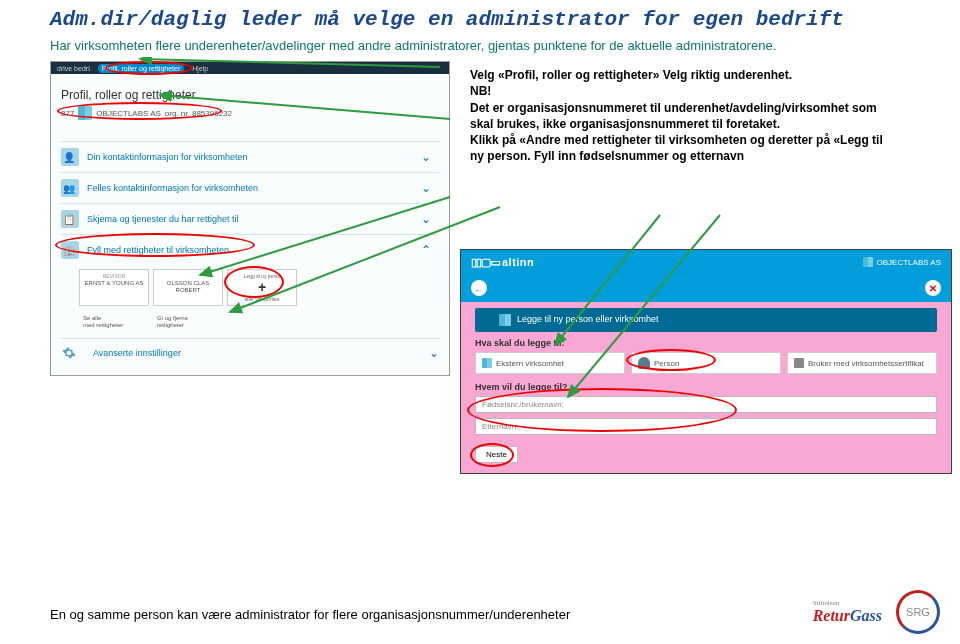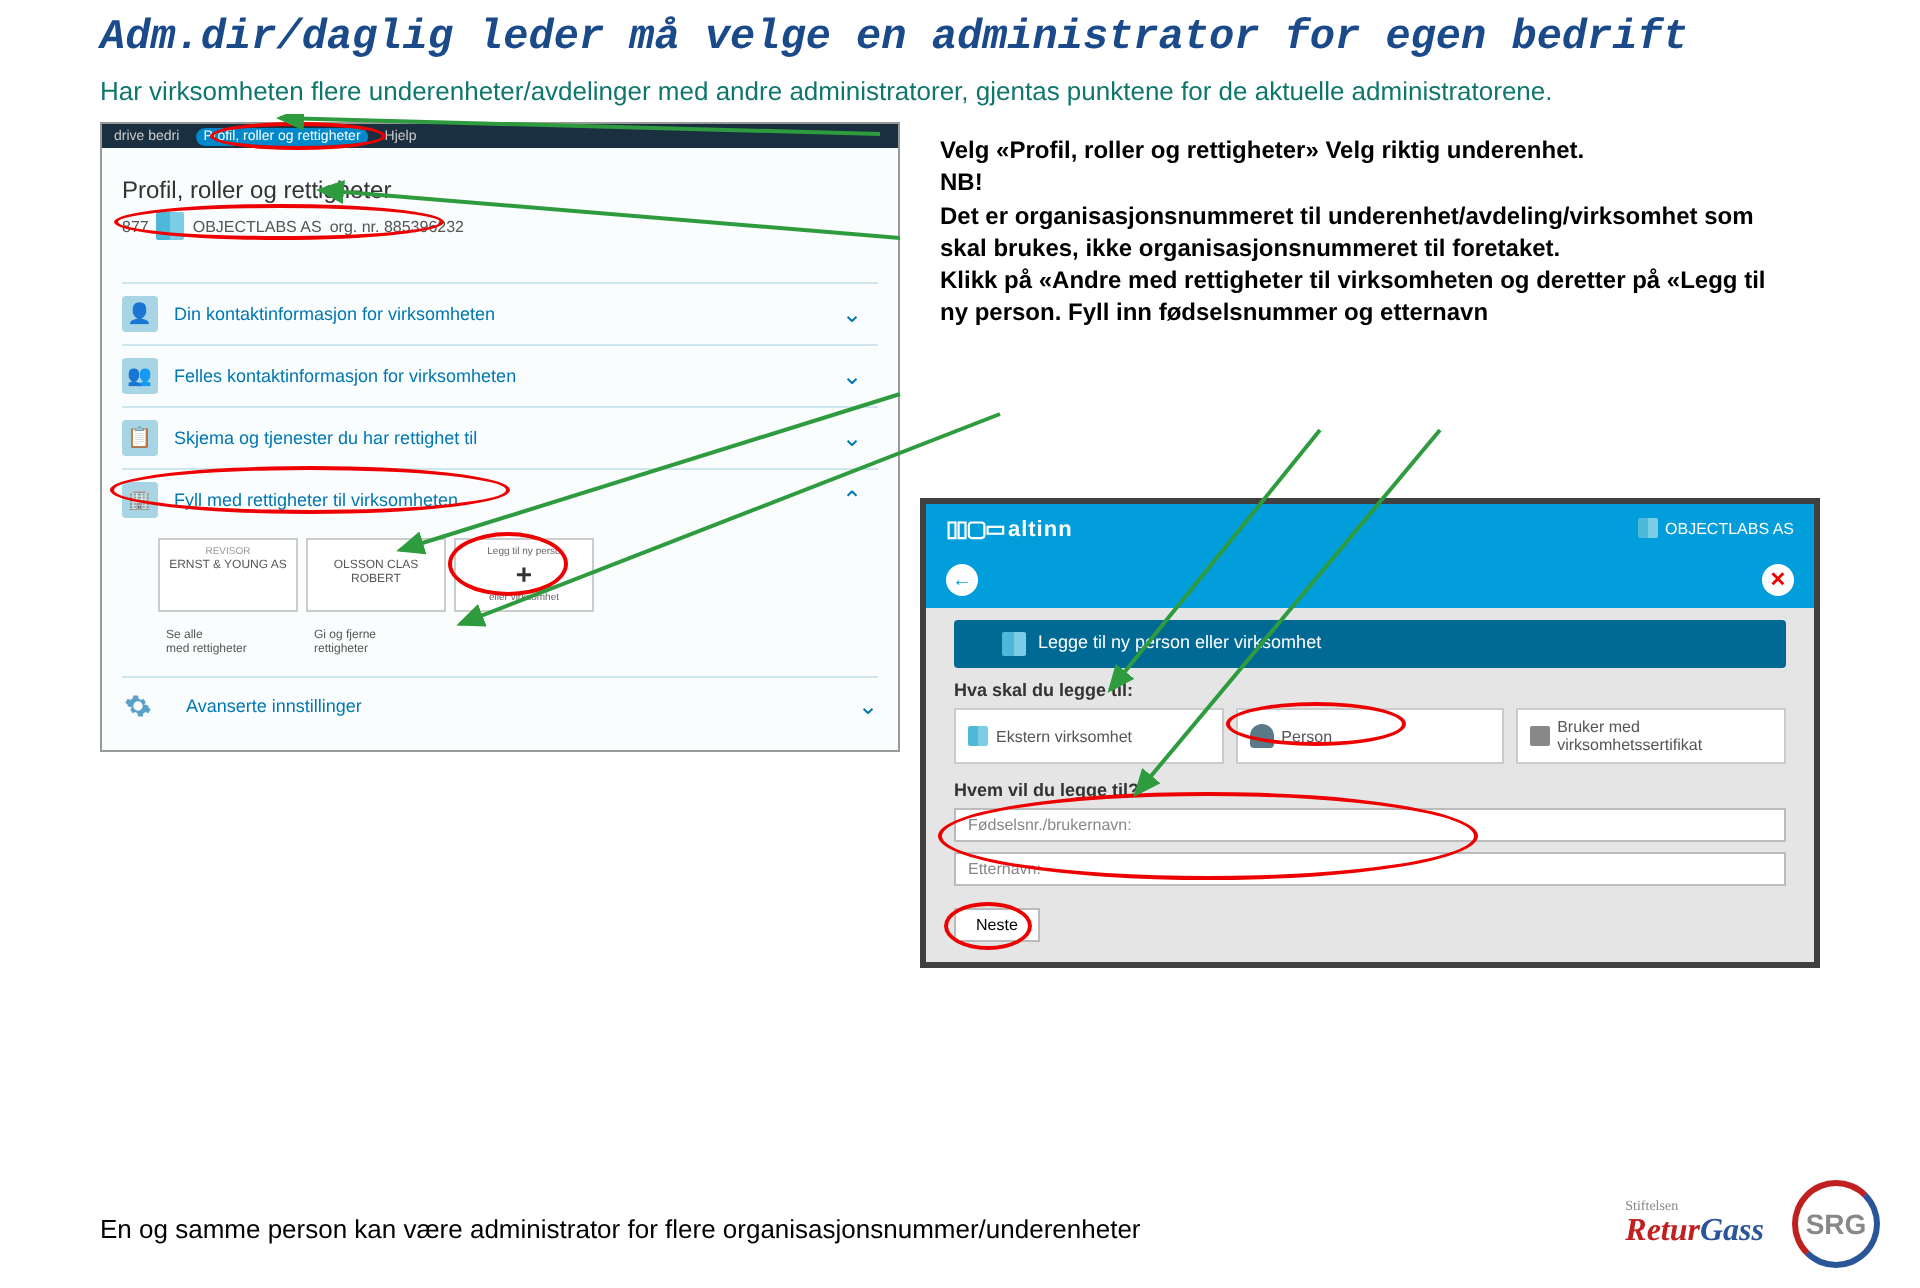--- a/index.html
+++ b/index.html
@@ -32,21 +32,21 @@
   .ls-card-title { font-size: 5px; color: #999; margin-bottom: 1px; }
   .ls-card.plus { font-size: 14px; font-weight: bold; color: #333; display:flex; flex-direction:column; align-items:center; justify-content:center; }
   .ls-card.plus .lab { font-size:5px; font-weight:normal; color:#666; }
   .ls-ellipse-blue { position: absolute; border: 2px solid #e00; border-radius: 50%; width: 60px; height: 32px; pointer-events: none; }
   
   .ls-adv { display: flex; align-items: center; gap: 16px; padding: 6px 0; border-top: 1px solid #d0e6ef; color: #0077b3; font-size: 9px; }
   .gear-icon { width: 16px; height: 16px; display: inline-flex; align-items: center; justify-content: center; }
   
   .instruction-box { position: absolute; left: 470px; top: 10px; width: 420px; font-size: 12px; font-weight: bold; color: #000; line-height: 1.35; }
   
-  .right-screenshot { position: absolute; left: 460px; top: 192px; width: 450px; border: 3px solid #404040; background: #e5e5e5; font-size: 9px; }
+  .right-screenshot { position: absolute; left: 460px; top: 192px; width: 492px; border: 1px solid #404040; background: #f9a8d4; font-size: 9px; }
   .rs-topbar { background: #029ddb; color: #fff; height: 24px; display: flex; align-items: center; justify-content: space-between; padding: 0 10px; }
   .rs-logo { font-weight: bold; font-size: 11px; letter-spacing: 0.5px; }
   .rs-company { font-size: 8px; display: flex; align-items: center; gap: 4px; }
   .rs-bluebar { background: #029ddb; padding: 6px 10px; display: flex; align-items: center; justify-content: space-between; }
   .rs-back { background: #fff; color: #029ddb; border-radius: 50%; width: 16px; height: 16px; display: flex; align-items: center; justify-content: center; font-size: 10px; font-weight: bold; }
   .rs-close { background: #fff; color: #e00; border-radius: 50%; width: 16px; height: 16px; display: flex; align-items: center; justify-content: center; font-size: 10px; font-weight: bold; }
   
   .rs-body { padding: 0 14px 10px; }
   .rs-heading-row { background: #006a94; color: #fff; padding: 6px 24px; margin: 6px 0; border-radius: 2px; display: flex; gap: 6px; font-size: 9px; }
   .rs-label { font-size: 9px; color: #333; margin: 6px 0 4px; font-weight: bold; }
@@ -62,21 +62,21 @@
   .arrow { position: absolute; pointer-events: none; }
   
   .footer-line { position: absolute; bottom: 22px; left: 50px; font-size: 13px; color: #000; }
   
   .logos { position: absolute; bottom: 10px; right: 20px; display: flex; align-items: center; gap: 14px; }
   .logo-rg { display: flex; align-items: center; gap: 4px; }
   .logo-rg-text { font-family: Georgia, serif; font-size: 16px; }
   .logo-rg-text .r { color: #c02020; font-weight: bold; font-style: italic; }
   .logo-rg-text .g { color: #2a5599; font-weight: bold; font-style: italic; }
   .logo-rg-text .stift { font-size: 7px; color: #888; display: block; font-style: normal; }
-  .logo-srg { width: 44px; height: 44px; border: 3px solid; border-color: #c02020 #2a5599 #2a5599 #c02020; border-radius: 50%; display: flex; align-items: center; justify-content: center; font-size: 14px; font-weight: bold; color: #888; transform: rotate(0deg); }
+  .logo-srg { width: 44px; height: 44px; border: 3px solid; border-color: #c02020 #2a5599 #2a5599 #c02020; border-radius: 50%; display: flex; align-items: center; justify-content: center; font-size: 11px; font-weight: normal; color: #888; transform: rotate(0deg); }
   .logo-srg-inner { transform: rotate(0deg); }
   
   .mini-building { width: 14px; height: 14px; background: linear-gradient(to right, #4db8d8 50%, #7dcce5 50%); display: inline-block; border-radius: 1px; }
   .mini-person { width: 12px; height: 12px; border-radius: 50% 50% 2px 2px; background: #5a7a8a; display: inline-block; }
 </style>
 </head>
 <body>
 
 <div class="page-title">Adm.dir/daglig leder må velge en administrator for egen bedrift</div>
 <div class="subtitle">Har virksomheten flere underenheter/avdelinger med andre administratorer, gjentas punktene for de aktuelle administratorene.</div>

